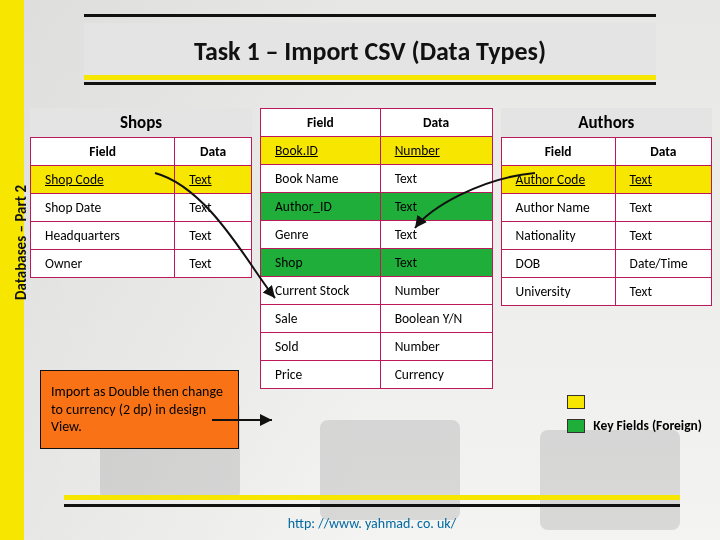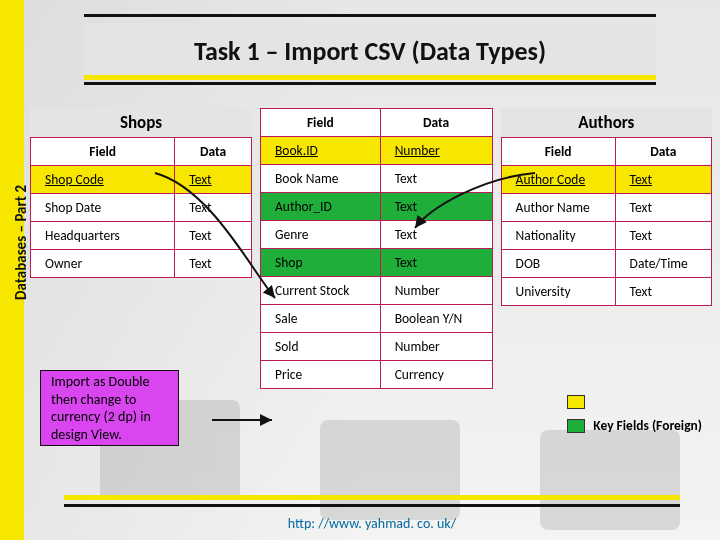--- a/index.html
+++ b/index.html
@@ -78,22 +78,22 @@
   }
   table.data th {
     font-weight: 700; text-align: center;
     background: #fff;
   }
   .hl-yellow td { background: #f7e600 !important; text-decoration: underline; }
   .hl-green  td { background: #1fae3a !important; }
 
   .note-box {
     position: absolute; left: 40px; top: 370px;
-    width: 139px; padding: 2px 10px;
-    border: 1.5px solid #111; background: #d946ef;
+    width: 199px; padding: 12px 10px;
+    border: 1.5px solid #111; background: #f97316;
     font-size: 14px; line-height: 1.25;
     z-index: 4;
   }
   .legend {
     position: absolute; right: 18px; top: 395px;
     z-index: 4; font-size: 13.5px; font-weight: 600;
   }
   .legend-row { display: flex; align-items: center; gap: 8px; margin-bottom: 8px; }
   .swatch { width: 18px; height: 14px; border: 1px solid #333; }
   .sw-y { background: #f7e600; }

